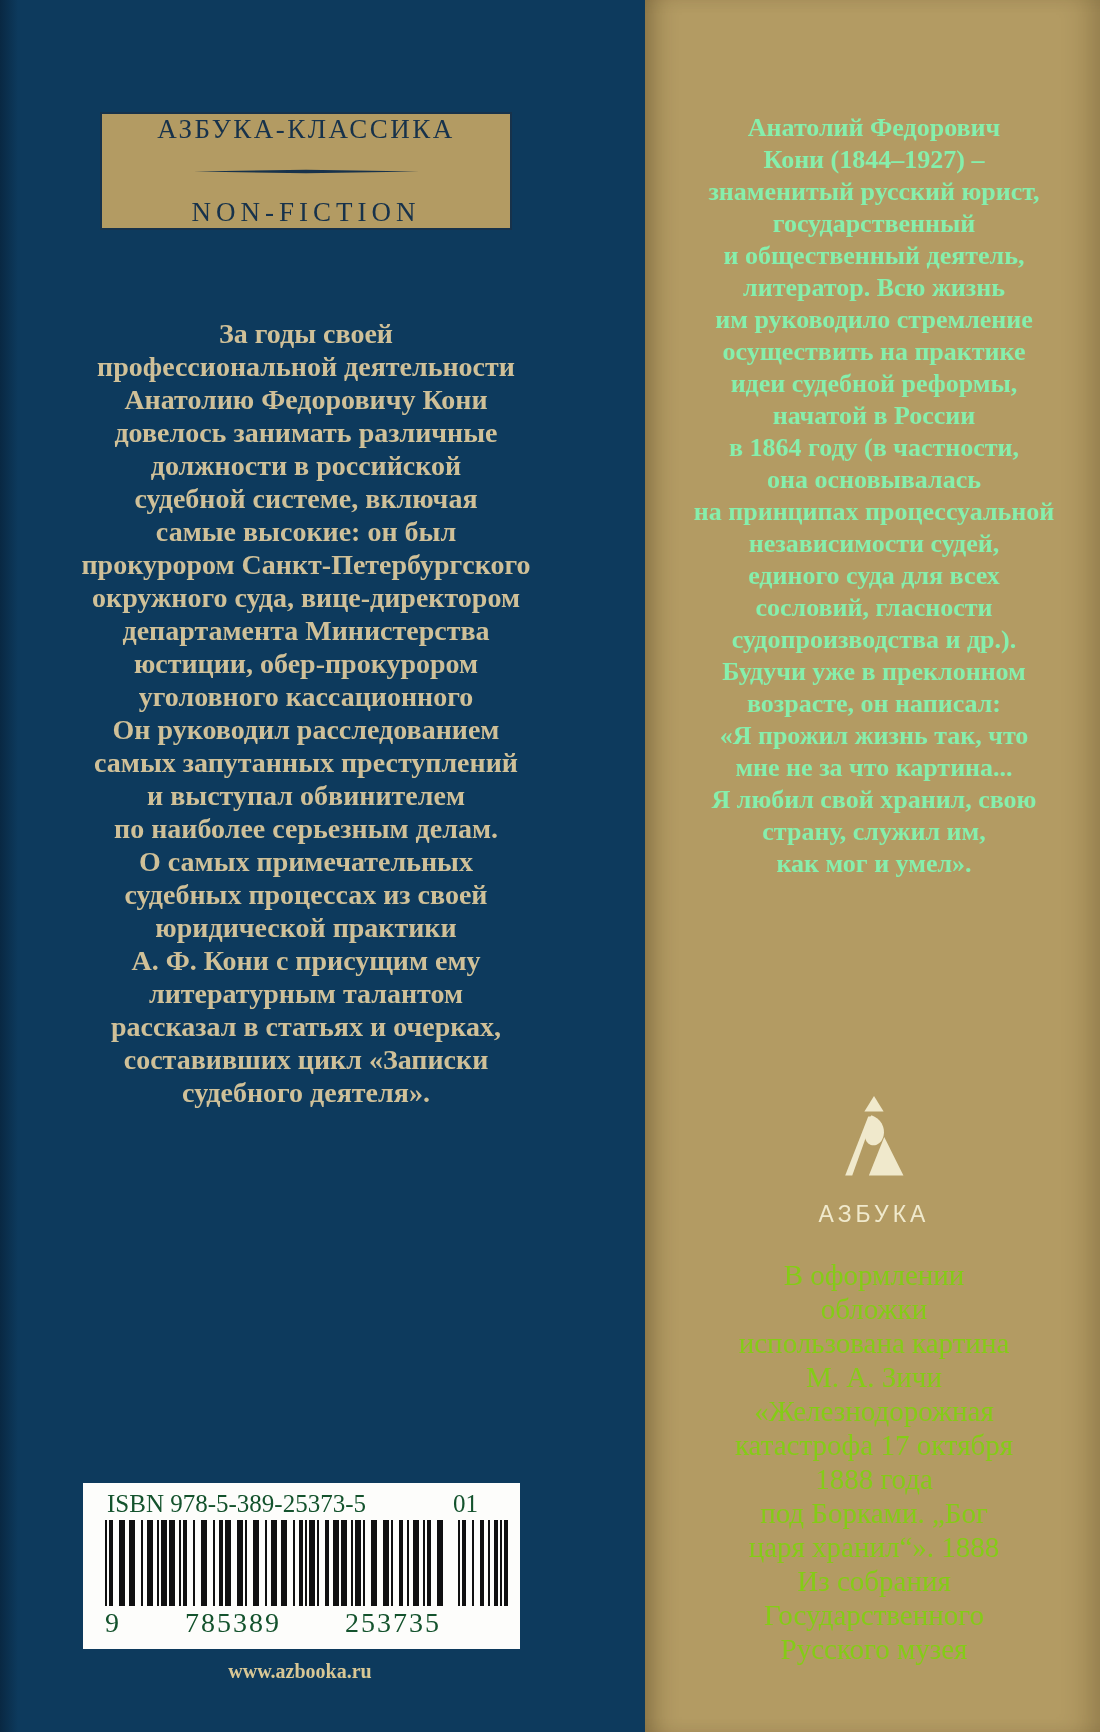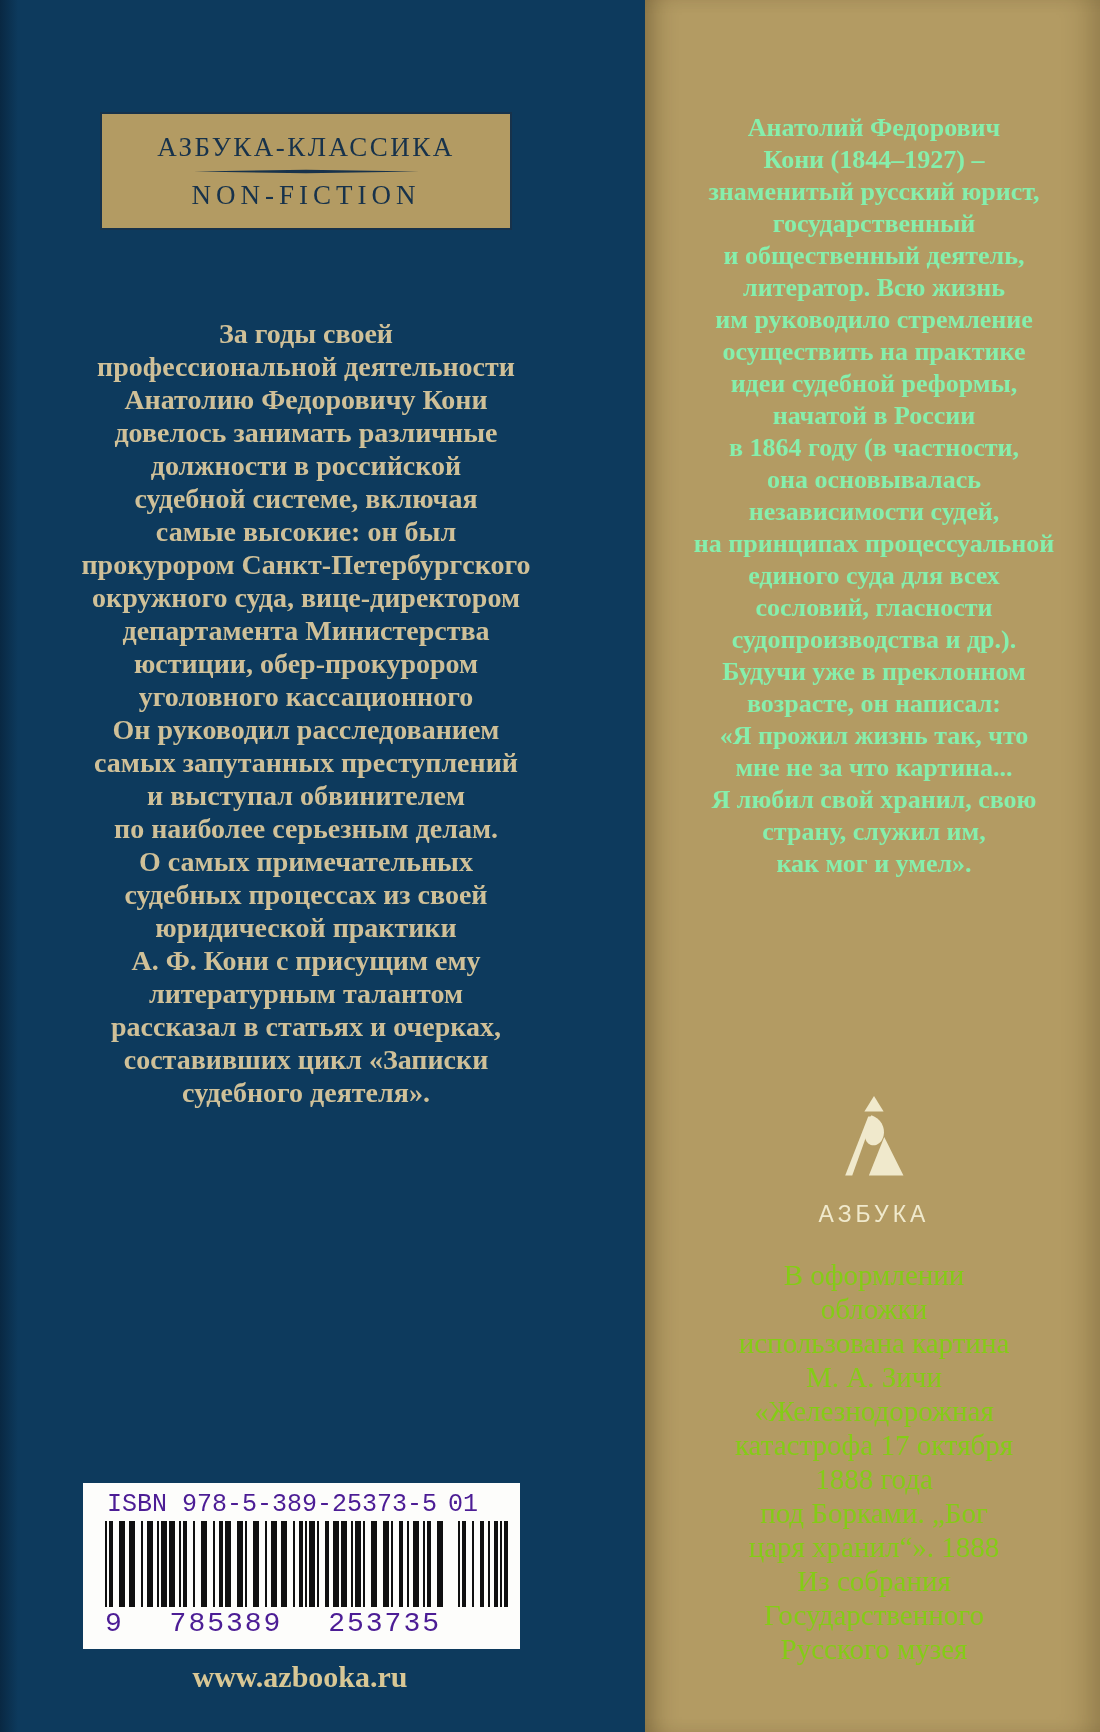--- a/index.html
+++ b/index.html
@@ -13,21 +13,21 @@
     background:#b39b63;
     box-shadow:inset 22px 0 26px -16px rgba(45,32,8,.40), inset -26px 0 30px -18px rgba(45,32,8,.28);
   }
   .spine-shade{
     position:absolute;left:0;top:0;width:18px;height:100%;
     background:linear-gradient(90deg,rgba(5,25,45,.55),rgba(5,25,45,0));
   }
   .series-badge{
     position:absolute;left:100px;top:112px;width:412px;height:118px;
     background:#b39b63;border:2px solid #17324b;box-sizing:border-box;
-    display:flex;flex-direction:column;align-items:center;justify-content:center;
+    display:flex;flex-direction:column;align-items:center;justify-content:space-between;
     gap:6px;color:#17324b;
   }
   .badge-line{font-size:27px;letter-spacing:2.5px;white-space:nowrap;}
   .badge-line.nf{letter-spacing:5px;}
   .badge-divider{display:block;}
   .left-text{
     position:absolute;left:20px;top:292px;width:572px;text-align:center;
     color:#cfc098;font-weight:bold;font-size:28px;margin-top:25px;
   }
   .left-text div{line-height:33px;}
@@ -43,35 +43,35 @@
     font-family:"Liberation Sans","DejaVu Sans",sans-serif;
     font-size:23px;letter-spacing:4px;margin-top:19px;
   }
   .credit-text{
     position:absolute;left:648px;top:1258px;width:452px;text-align:center;
     color:#84cc16;font-size:29px;font-weight:400;
   }
   .credit-text div{line-height:34px;}
   .barcode-box{
     position:absolute;left:83px;top:1483px;width:437px;height:166px;
-    background:#fdfdfb;color:#4c1d95;
-    font-family:Liberation Mono, monospace;
+    background:#fdfdfb;color:#14532d;
+    font-family:Liberation Serif, serif;
   }
   .isbn-row{display:flex;justify-content:space-between;padding:7px 42px 2px 24px;font-size:25px;}
   .bars-row{display:flex;align-items:flex-start;padding-left:22px;}
   .ean-bars{width:340px;height:86px;}
   .addon-bars{width:50px;height:86px;margin-left:13px;}
   .ean-bars rect,.addon-bars rect{fill:#101010;}
   .digits-row{
     display:flex;justify-content:space-between;width:336px;margin-left:22px;
     font-size:28px;letter-spacing:2px;margin-top:1px;
   }
   .site{
     position:absolute;left:0;top:1660px;width:600px;text-align:center;
-    color:#d8c795;font-weight:bold;font-size:30px;
+    color:#d8c795;font-weight:bold;font-size:20px;
   }
 </style>
 </head>
 <body>
 
 <div id="page">
 
   <div class="tan-panel"></div>
   <div class="spine-shade"></div>
 
@@ -116,22 +116,22 @@
       <div>знаменитый русский юрист,</div>
       <div>государственный</div>
       <div>и общественный деятель,</div>
       <div>литератор. Всю жизнь</div>
       <div>им руководило стремление</div>
       <div>осуществить на практике</div>
       <div>идеи судебной реформы,</div>
       <div>начатой в России</div>
       <div>в 1864 году (в частности,</div>
       <div>она основывалась</div>
+      <div>на принципах процессуальной</div>
       <div>независимости судей,</div>
-      <div>на принципах процессуальной</div>
       <div>единого суда для всех</div>
       <div>сословий, гласности</div>
       <div>судопроизводства и др.).</div>
       <div>Будучи уже в преклонном</div>
       <div>возрасте, он написал:</div>
       <div>«Я прожил жизнь так, что</div>
       <div>мне не за что картина...</div>
       <div>Я любил свой хранил, свою</div>
       <div>страну, служил им,</div>
       <div>как мог и умел».</div>

